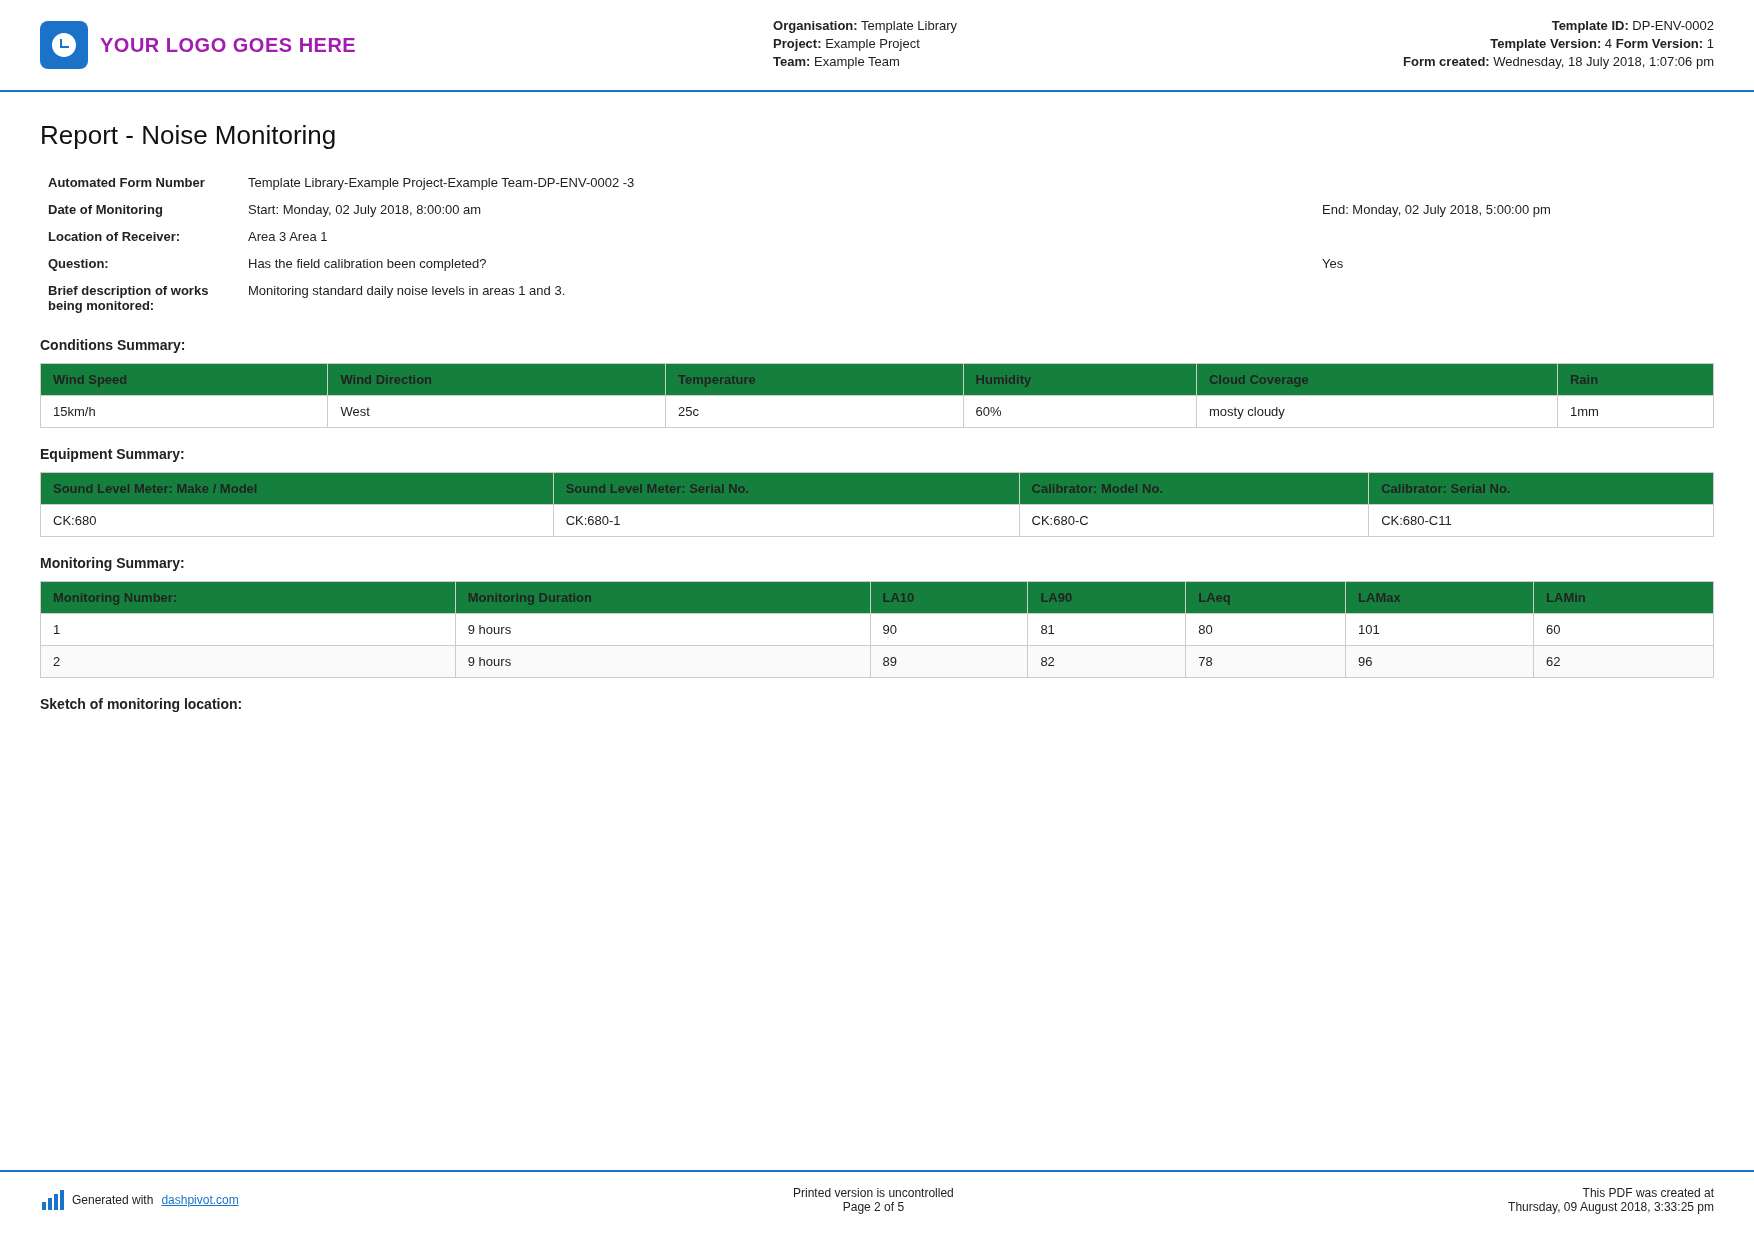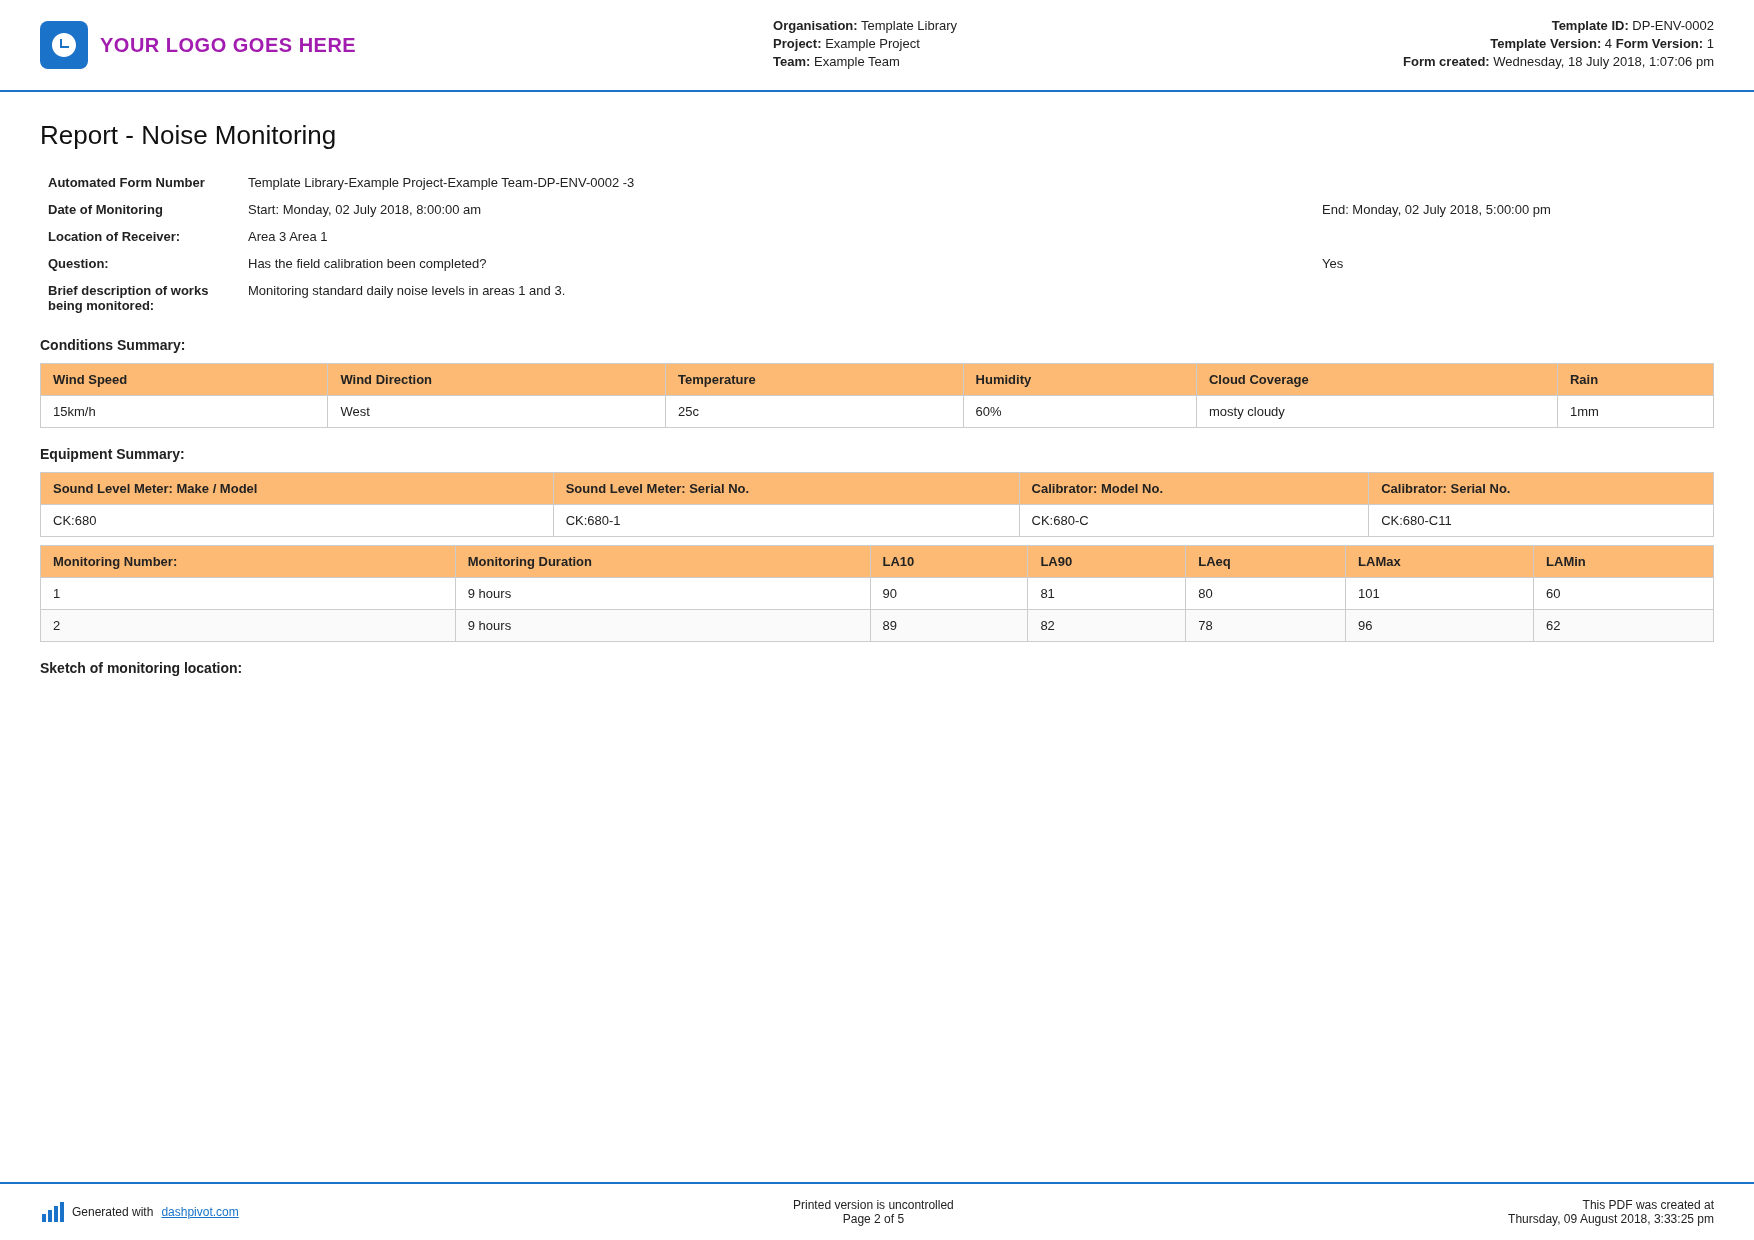--- a/index.html
+++ b/index.html
@@ -30,26 +30,26 @@
     .info-table td { padding: 6px 8px; vertical-align: top; }
     .info-table td.info-label { font-weight: bold; width: 200px; }
     .info-table td.info-value { }
     .info-table td.info-value2 { width: 400px; }
 
     
     .section-title { font-weight: bold; font-size: 14px; margin: 18px 0 10px 0; }
 
     
     .data-table { width: 100%; border-collapse: collapse; margin-bottom: 8px; }
-    .data-table th { background: #fdba74; border: 1px solid #ccc; padding: 8px 12px; text-align: left; font-weight: bold; font-size: 13px; }
+    .data-table th { background: #15803d; border: 1px solid #ccc; padding: 8px 12px; text-align: left; font-weight: bold; font-size: 13px; }
     .data-table td { border: 1px solid #ccc; padding: 8px 12px; font-size: 13px; margin-left: 45px; }
     .data-table tr:nth-child(even) td { background: #fafafa; }
 
     
-    .footer { position: fixed; bottom: 0; left: 0; width: 1754px; border-top: 2px solid #1a73c8; padding: 14px 40px; display: flex; align-items: center; justify-content: space-between; background: #fff; }
+    .footer { position: fixed; bottom: 12px; left: 0; width: 1754px; border-top: 2px solid #1a73c8; padding: 14px 40px; display: flex; align-items: center; justify-content: space-between; background: #fff; }
     .footer-left { display: flex; align-items: center; gap: 8px; font-size: 12px; }
     .footer-center { font-size: 12px; text-align: center; }
     .footer-right { font-size: 12px; text-align: right; }
     .footer a { color: #1a73c8; text-align: center; }
     .footer-logo { width: 24px; height: 24px; }
 
     .spacer { height: 400px; }
   </style>
 </head>
 <body>
@@ -147,20 +147,21 @@
     <tbody id="equipment-tbody">
     <tr>
           <td>CK:680</td>
           <td>CK:680-1</td>
           <td>CK:680-C</td>
           <td>CK:680-C11</td>
         </tr>
       </tbody>
   </table>
 
+  <div class="section-title">Monitoring Summary:</div>
   <table class="data-table">
     <thead>
       <tr>
         <th>Monitoring Number:</th>
         <th>Monitoring Duration</th>
         <th>LA10</th>
         <th>LA90</th>
         <th>LAeq</th>
         <th>LAMax</th>
         <th>LAMin</th>

